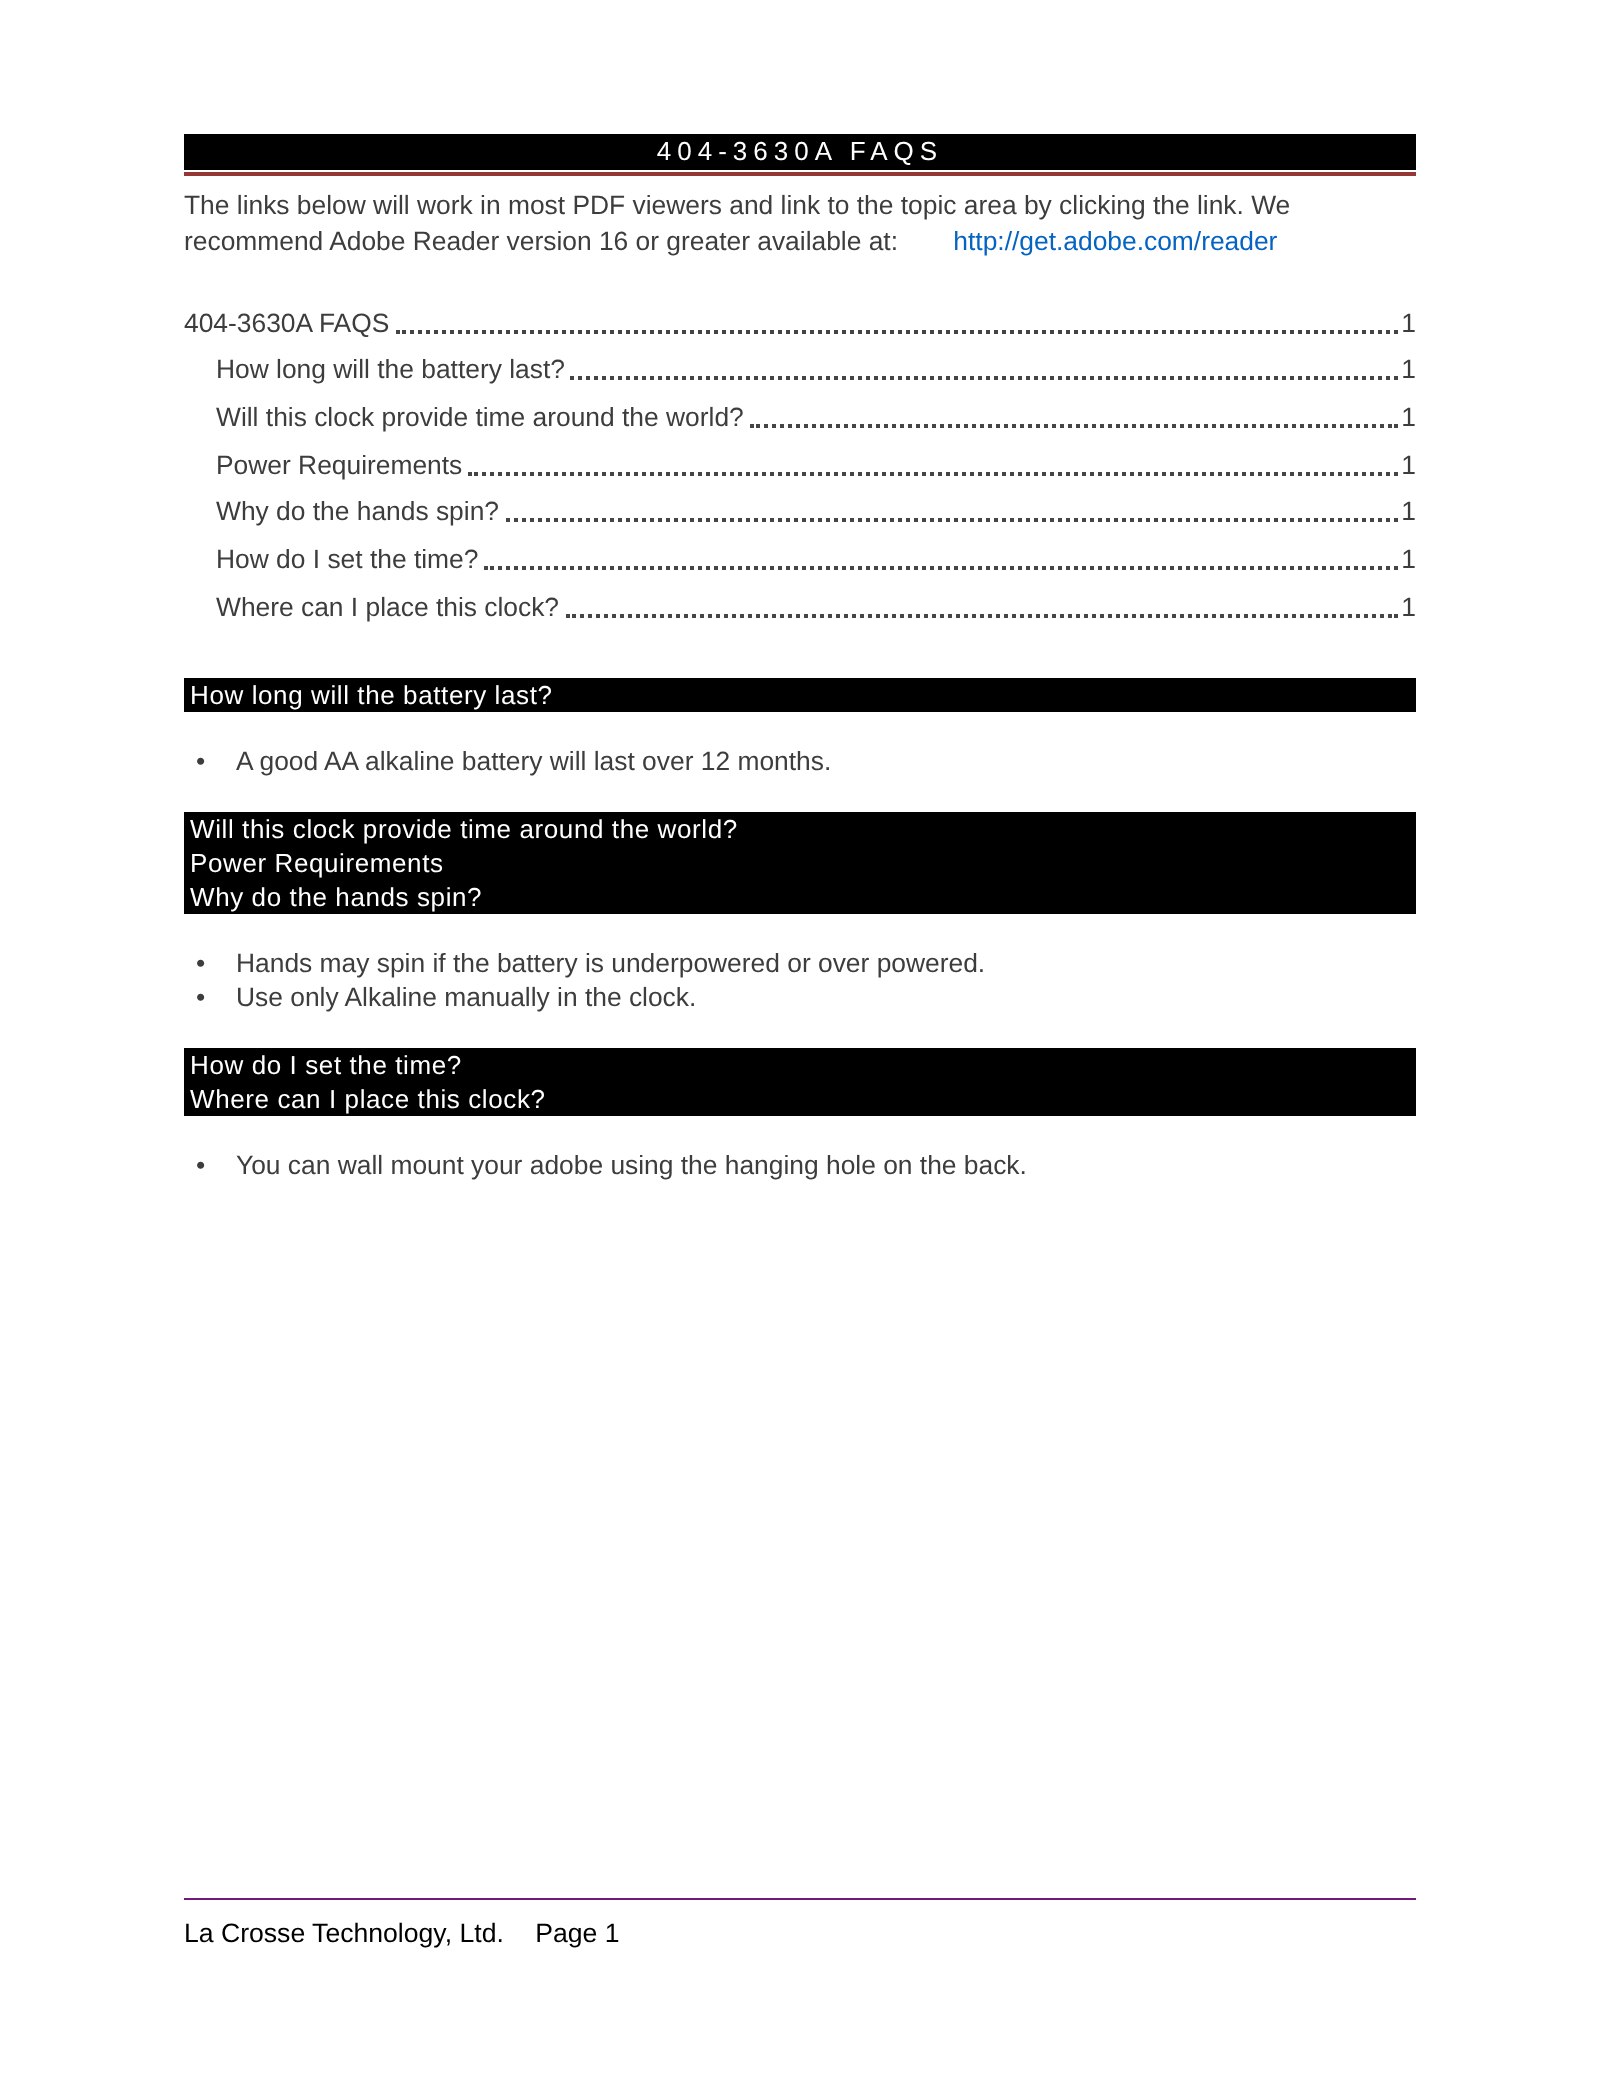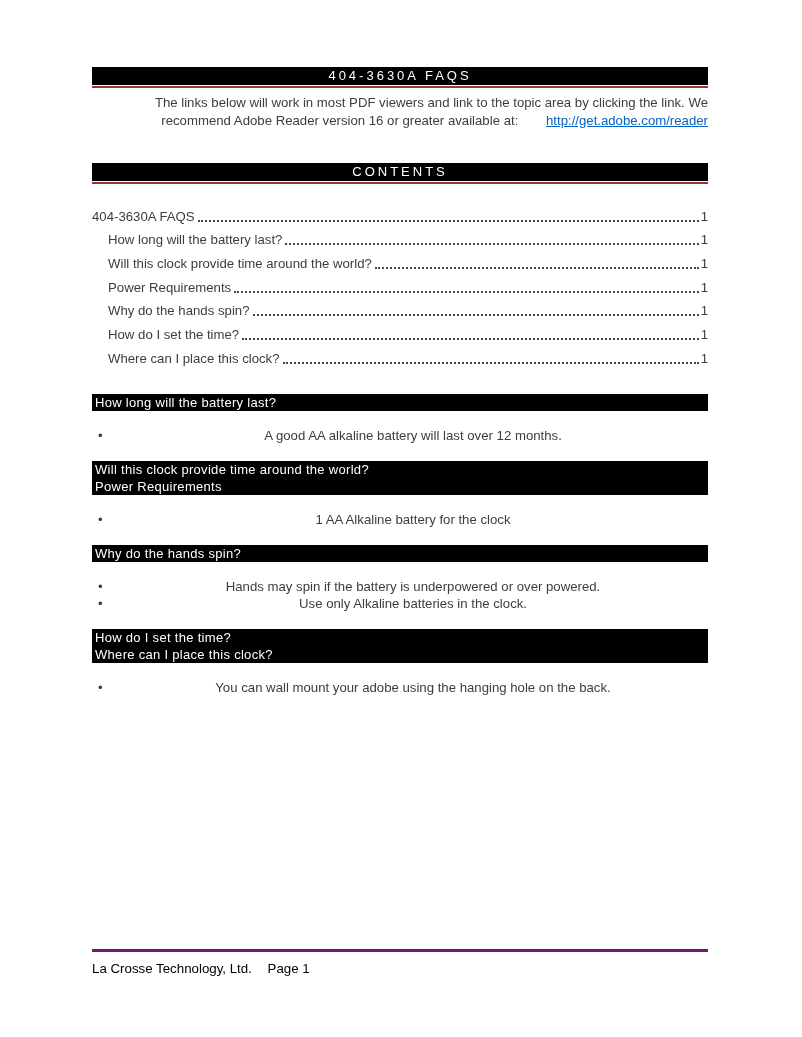--- a/index.html
+++ b/index.html
@@ -15,22 +15,22 @@
 
   
   .banner-underline { border-bottom: 2px solid #953735; padding-bottom: 1px; }
   .banner {
     background: #000000; color: #ffffff;
     height: 18px; line-height: 18px;
     font-size: 13px;
   }
   .banner.center { text-align: center; letter-spacing: 3px; }
 
-  .intro { margin-top: 6px; font-size: 13.2px; line-height: 17.5px; color: #3d3d3d; text-align: right; }
-  a.link { color: #0563c1; text-decoration: underline; cursor: pointer; padding-left: 24px; }
+  .intro { margin-top: 6px; font-size: 13.2px; line-height: 17.5px; color: #3d3d3d; }
+  a.link { color: #0563c1; cursor: pointer; padding-left: 24px; }
 
   .contents-wrap { margin-top: 34px; }
 
   
   .toc { margin-top: 17px; font-size: 13.2px; color: #3d3d3d; }
   .toc-row { display: flex; align-items: flex-end; height: 23.7px; cursor: pointer; }
   .toc-row.indent { padding-left: 16px; }
   .toc-label { white-space: nowrap; line-height: 17px; }
   .toc-leader { flex: 1 1 auto; border-bottom: 2px dotted #454545; margin: 0 2px 3px 3px; }
   .toc-page { line-height: 17px; }
@@ -39,28 +39,28 @@
   .sections { margin-top: 27px; }
   .section-banner {
     background: #000000; color: #ffffff;
     height: 17px; line-height: 17px;
     font-size: 13px; padding-left: 3px;
     letter-spacing: 0.3px;
   }
   .bullets { list-style: none; margin: 16px 0 17px 0; }
   .bullets li {
     position: relative; padding-left: 26px;
-    font-size: 13.2px; line-height: 17px; color: #3d3d3d; text-align: center;
+    font-size: 13.2px; line-height: 17px; color: #3d3d3d;
   }
   .bullets li::before { content: "\2022"; position: absolute; left: 6px; top: 0; }
 
   
   .footer {
     position: absolute; left: 92px; right: 94px; top: 949px;
-    border-top: 3px solid #701a75;
+    border-top: 1px solid #701a75;
     padding-top: 9px;
     font-size: 13.3px; color: #000000;
   }
   .footer .footer-page { margin-left: 12px; }
 </style>
 </head>
 <body>
 
 <div class="page">
   <div class="content">
@@ -68,23 +68,20 @@
     <div class="banner-underline">
       <div class="banner center">404-3630A FAQS</div>
     </div>
 
     <p class="intro">
       <span>The links below will work in most PDF viewers and link to the topic area by clicking the link. We</span><br>
       <span>recommend Adobe Reader version 16 or greater available at: </span>
       <a class="link">http://get.adobe.com/reader</a>
     </p>
 
-    <div class="banner-underline contents-wrap">
-      <div class="banner center">CONTENTS</div>
-    </div>
 
     <nav class="toc">
       <div class="toc-row">
         <span class="toc-label">404-3630A FAQS</span>
         <span class="toc-leader"></span>
         <span class="toc-page">1</span>
       </div>
       <div class="toc-row indent">
         <span class="toc-label">How long will the battery last?</span>
         <span class="toc-leader"></span>
@@ -125,30 +122,27 @@
           <li>A good AA alkaline battery will last over 12 months.</li>
         </ul>
       </section>
 
       <section class="section">
         <div class="section-banner">Will this clock provide time around the world?</div>
       </section>
 
       <section class="section">
         <div class="section-banner">Power Requirements</div>
-        <ul class="bullets">
-          <li>1 AA Alkaline  battery for the clock</li>
-        </ul>
       </section>
 
       <section class="section">
         <div class="section-banner">Why do the hands spin?</div>
         <ul class="bullets">
           <li>Hands may spin if the battery is underpowered or over powered.</li>
-          <li>Use only Alkaline batteries in the clock.</li>
+          <li>Use only Alkaline manually in the clock.</li>
         </ul>
       </section>
 
       <section class="section">
         <div class="section-banner">How do I set the time?</div>
       </section>
 
       <section class="section">
         <div class="section-banner">Where can I place this clock?</div>
         <ul class="bullets">

